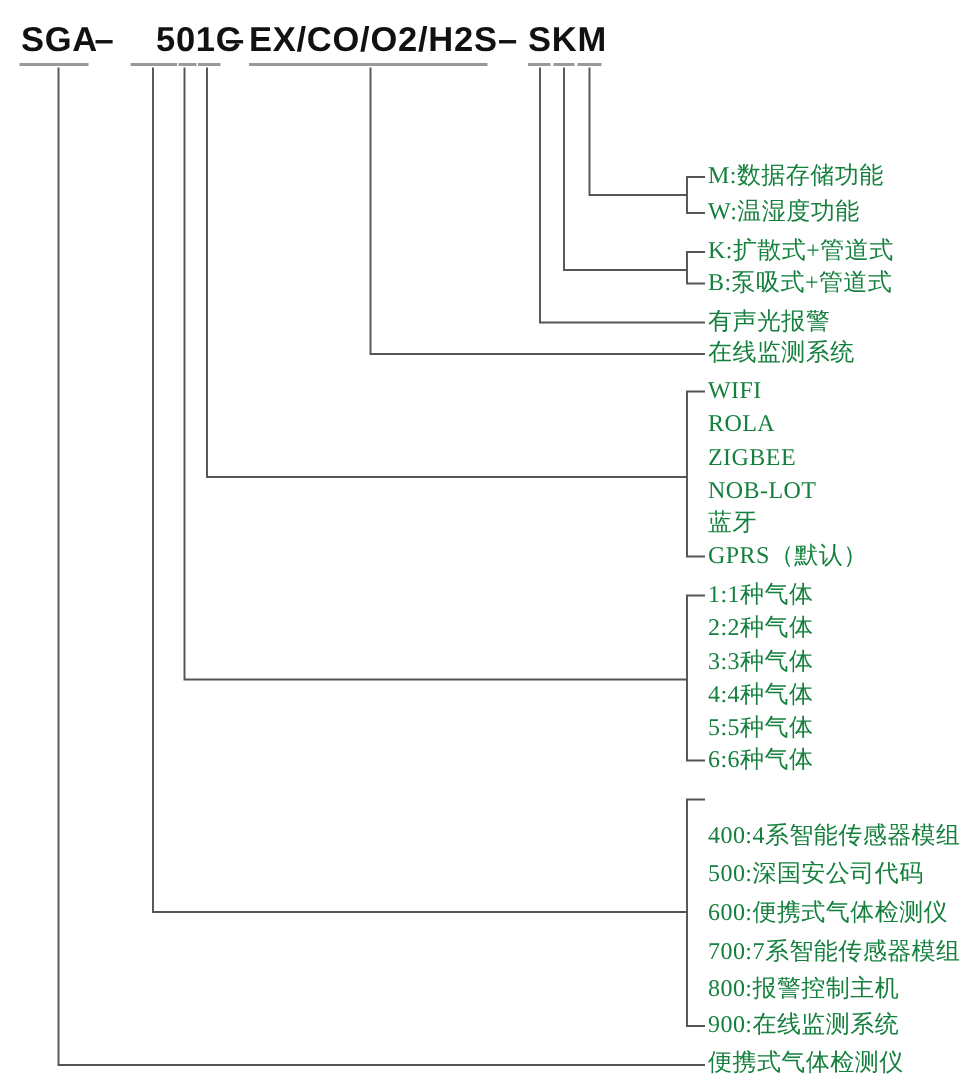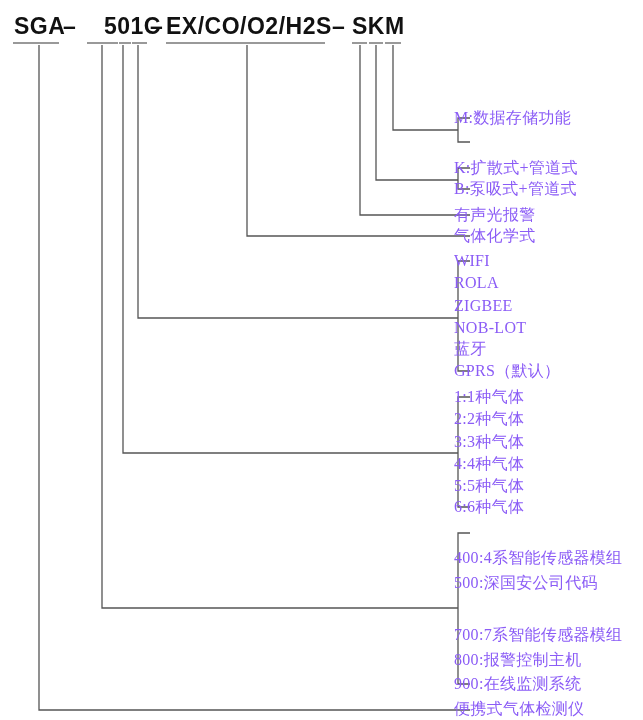--- a/index.html
+++ b/index.html
@@ -34,24 +34,24 @@
     white-space: nowrap;
   }
   .u {
     position: absolute;
     top: 42px;
     height: 2px;
     background: #999999;
   }
   .row {
     position: absolute;
-    left: 454px;
+    left: 472px;
     font-size: 16px;
     line-height: 22px;
-    color: #8b5cf6;
+    color: #15803d;
     white-space: nowrap;
     letter-spacing: 0.3px;
   }
 </style>
 </head>
 <body>
 
 <div class="canvas">
 
   <svg class="lines-svg" viewBox="0 0 643 720" xmlns="http://www.w3.org/2000/svg">
@@ -83,42 +83,44 @@
   <div class="u" style="left:13px;width:46px"></div>
   <div class="u" style="left:87px;width:31px"></div>
   <div class="u" style="left:119px;width:12px"></div>
   <div class="u" style="left:132px;width:15px"></div>
   <div class="u" style="left:166px;width:159px"></div>
   <div class="u" style="left:352px;width:15px"></div>
   <div class="u" style="left:369px;width:14px"></div>
   <div class="u" style="left:385px;width:16px"></div>
 
   <div class="row" style="top:107px">M:数据存储功能</div>
+  <div class="row" style="top:131px">W:温湿度功能</div>
 
   <div class="row" style="top:157px">K:扩散式+管道式</div>
   <div class="row" style="top:178px">B:泵吸式+管道式</div>
 
   <div class="row" style="top:204px">有声光报警</div>
-  <div class="row" style="top:225px">气体化学式</div>
+  <div class="row" style="top:225px">在线监测系统</div>
 
   <div class="row" style="top:250px">WIFI</div>
   <div class="row" style="top:272px">ROLA</div>
   <div class="row" style="top:295px">ZIGBEE</div>
   <div class="row" style="top:317px">NOB-LOT</div>
   <div class="row" style="top:338px">蓝牙</div>
   <div class="row" style="top:360px">GPRS（默认）</div>
 
   <div class="row" style="top:386px">1:1种气体</div>
   <div class="row" style="top:408px">2:2种气体</div>
   <div class="row" style="top:431px">3:3种气体</div>
   <div class="row" style="top:453px">4:4种气体</div>
   <div class="row" style="top:475px">5:5种气体</div>
   <div class="row" style="top:496px">6:6种气体</div>
 
   <div class="row" style="top:547px">400:4系智能传感器模组</div>
   <div class="row" style="top:572px">500:深国安公司代码</div>
+  <div class="row" style="top:598px">600:便携式气体检测仪</div>
   <div class="row" style="top:624px">700:7系智能传感器模组</div>
   <div class="row" style="top:649px">800:报警控制主机</div>
   <div class="row" style="top:673px">900:在线监测系统</div>
 
   <div class="row" style="top:698px">便携式气体检测仪</div>
 
 </div>
 
 </body></html>

